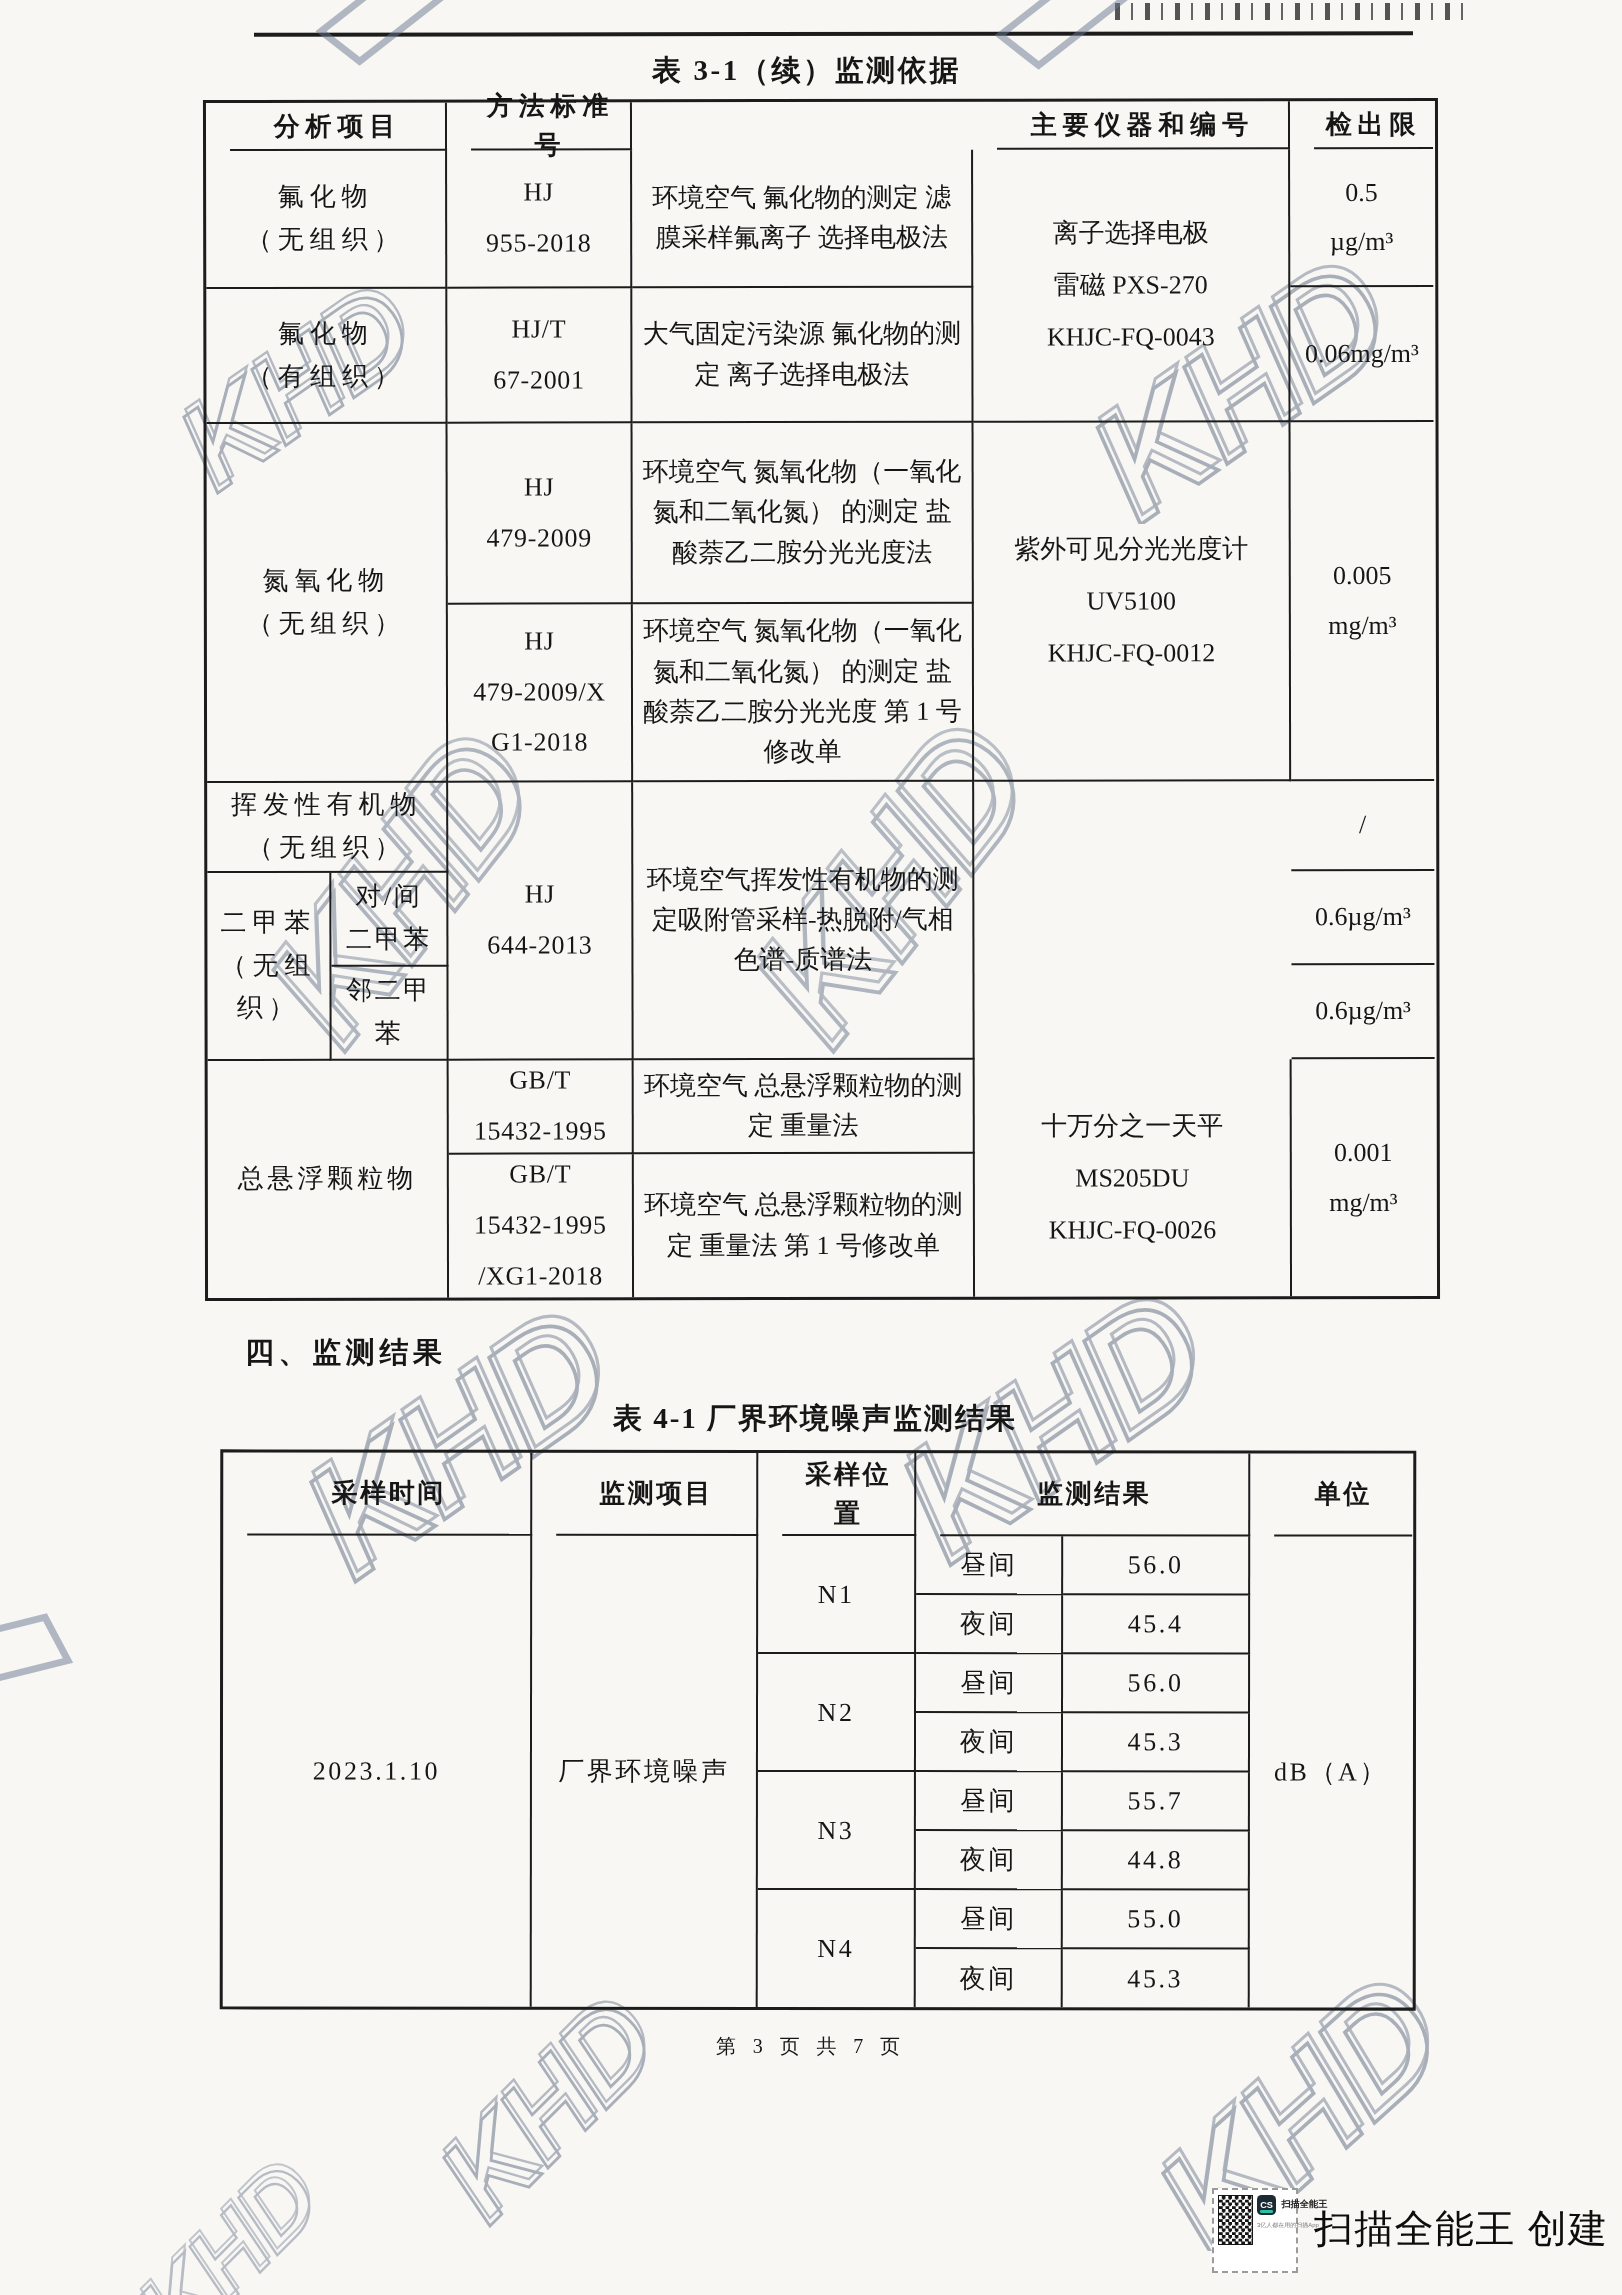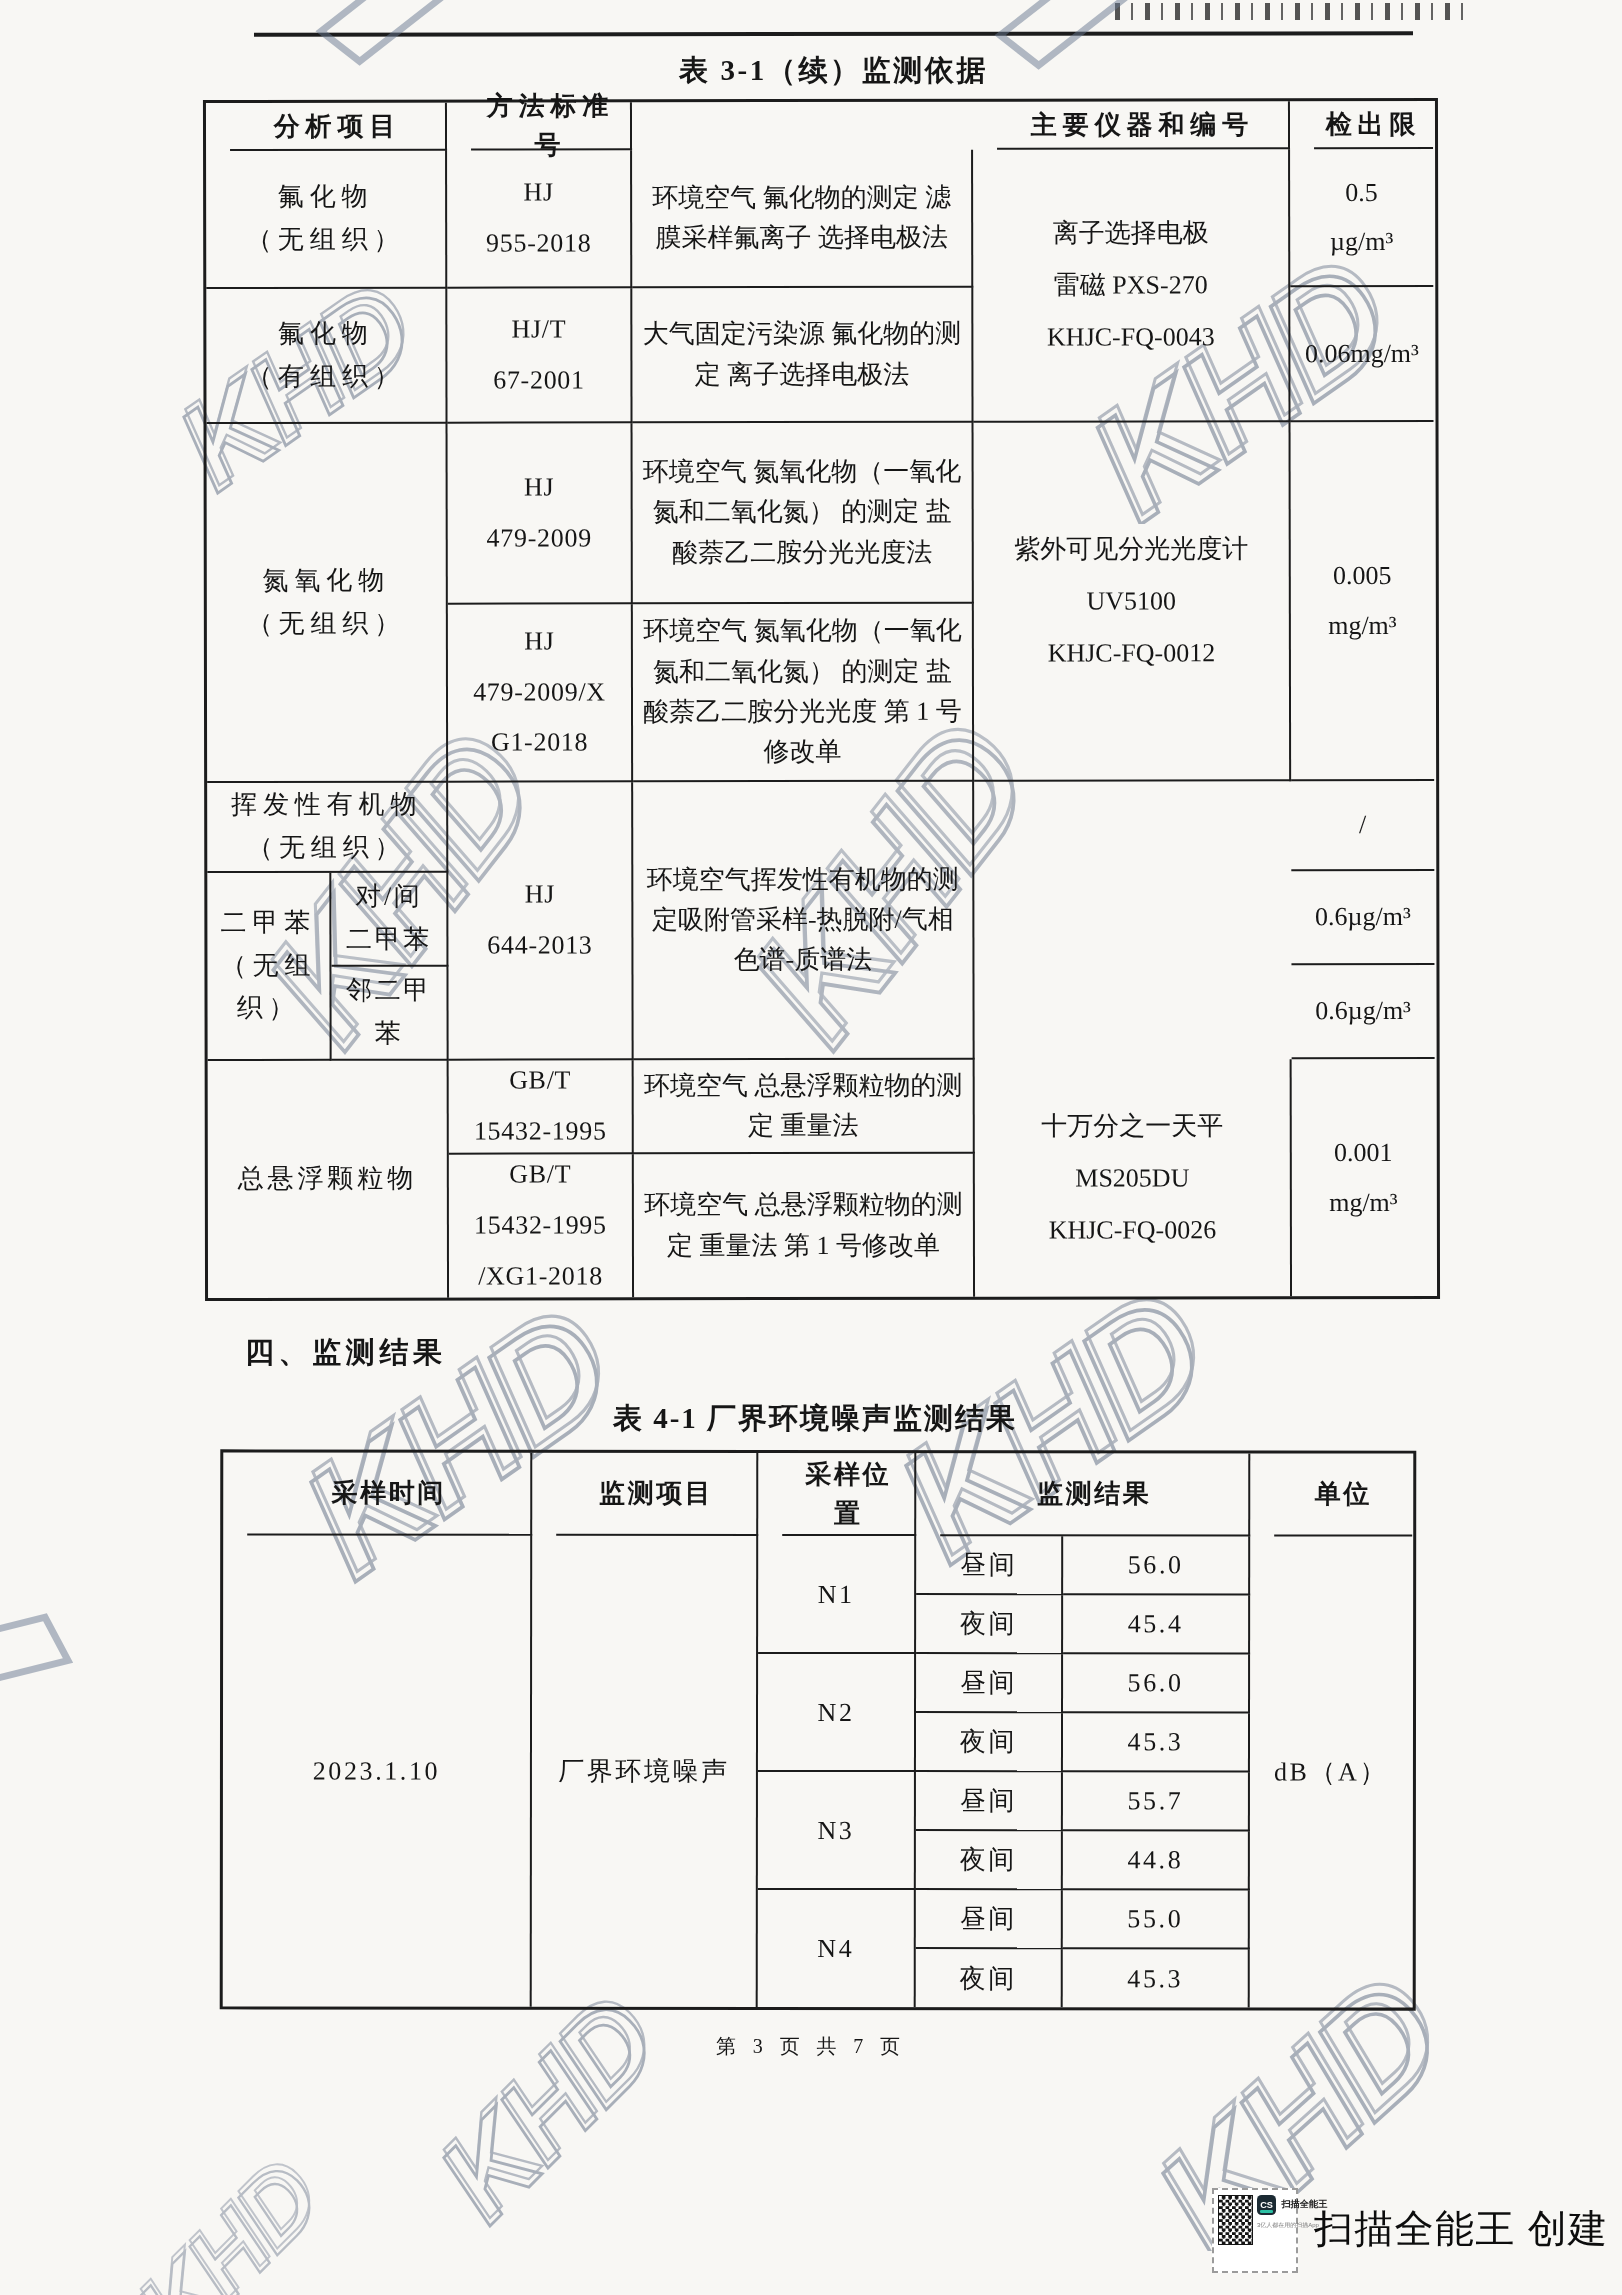--- a/index.html
+++ b/index.html
@@ -16,21 +16,21 @@
   .tip{position:absolute;border:7.2px solid rgba(104,119,144,.5);width:42px;height:98px;transform:rotate(38deg) skewX(-14deg);background:transparent;}
   .tip1{left:355px;top:-43px;}
   .tip2{left:1034px;top:-39px;}
   .tip3{left:-23.6px;top:1596px;transform:rotate(62deg) skewX(-14deg);}
   
   .wm{position:absolute;pointer-events:none;mix-blend-mode:multiply;}
   .wmf,.wmb{font-family:"Liberation Sans","DejaVu Sans",sans-serif;font-weight:700;font-style:italic;
     font-size:252px;letter-spacing:-6px;fill:none;stroke:#6a7790;stroke-width:6px;}
   .wmb{stroke-width:5px;opacity:.85;}
   
-  .t31-title{position:absolute;left:219px;top:51px;width:1229px;text-align:center;
+  .t31-title{position:absolute;left:192px;top:51px;width:1229px;text-align:center;
     font-size:29px;font-weight:700;letter-spacing:2.6px;}
   .sec-heading{position:absolute;left:245px;top:1333px;font-size:29px;font-weight:700;letter-spacing:4.6px;}
   .t41-title{position:absolute;left:220px;top:1399px;width:1190px;text-align:center;
     font-size:29px;font-weight:700;letter-spacing:2px;}
   .footer-text{position:absolute;left:0;top:2033px;width:1622px;text-align:center;
     font-size:20px;letter-spacing:5.9px;}
   
   .tbl{position:absolute;display:grid;border:3.9px solid #1c1c1c;background:transparent;}
   .t31{left:204px;top:99px;width:1229px;
     grid-template-columns:124px 117px 185px 341px 317px 143px;

